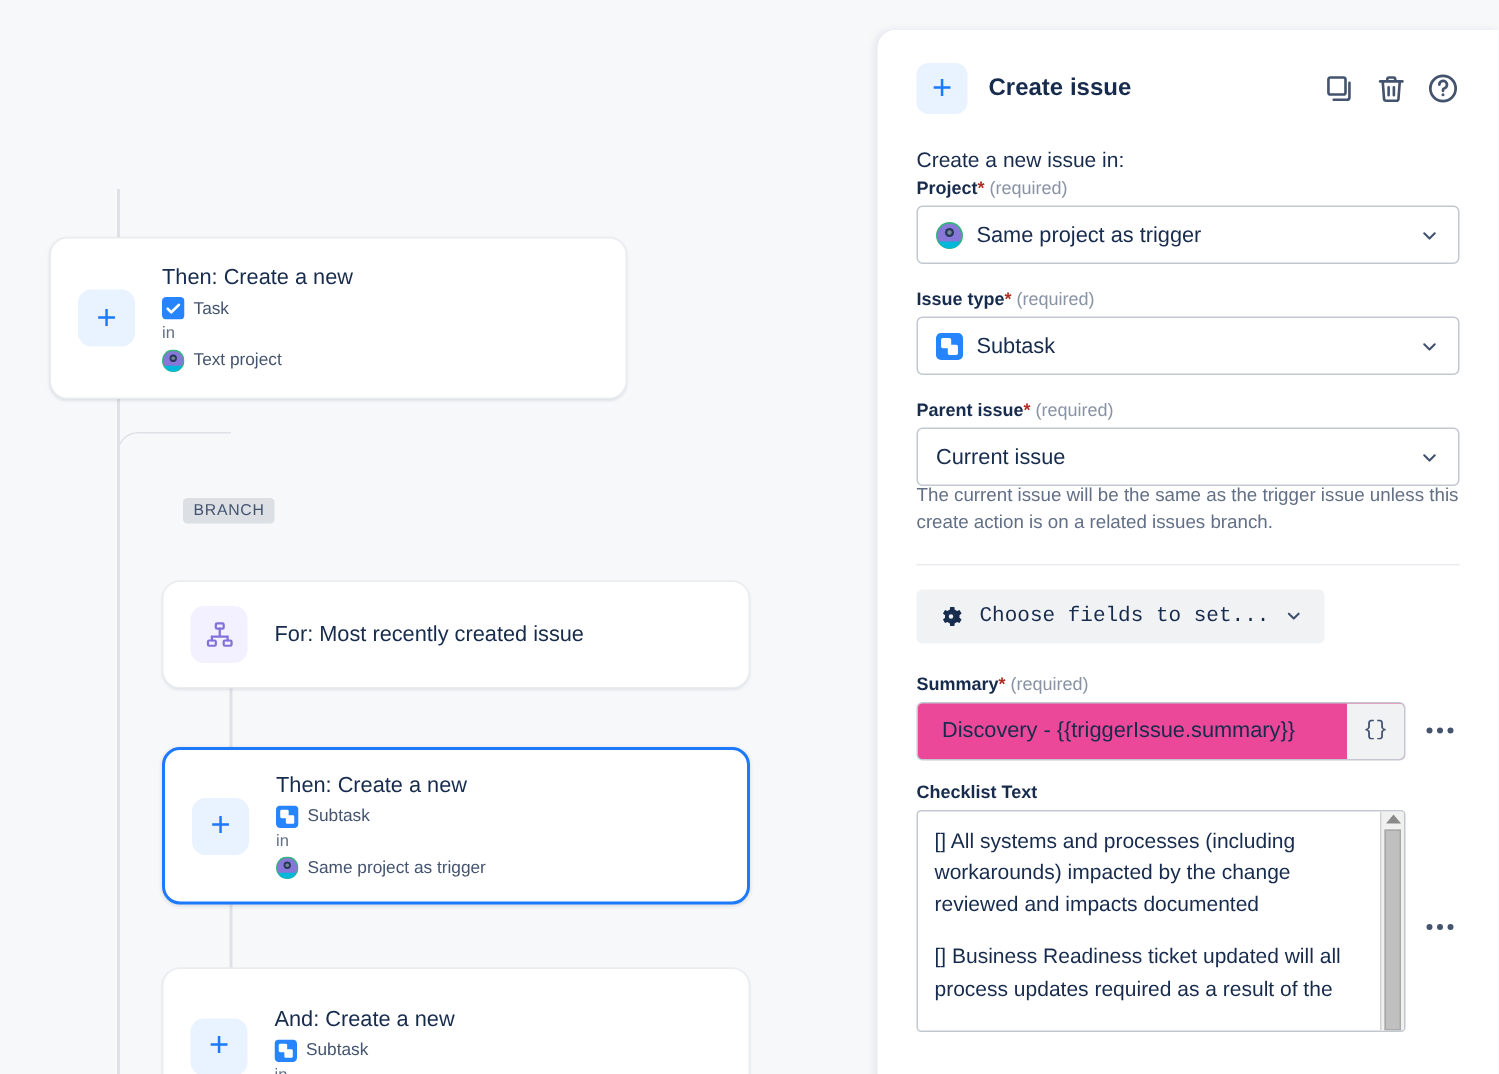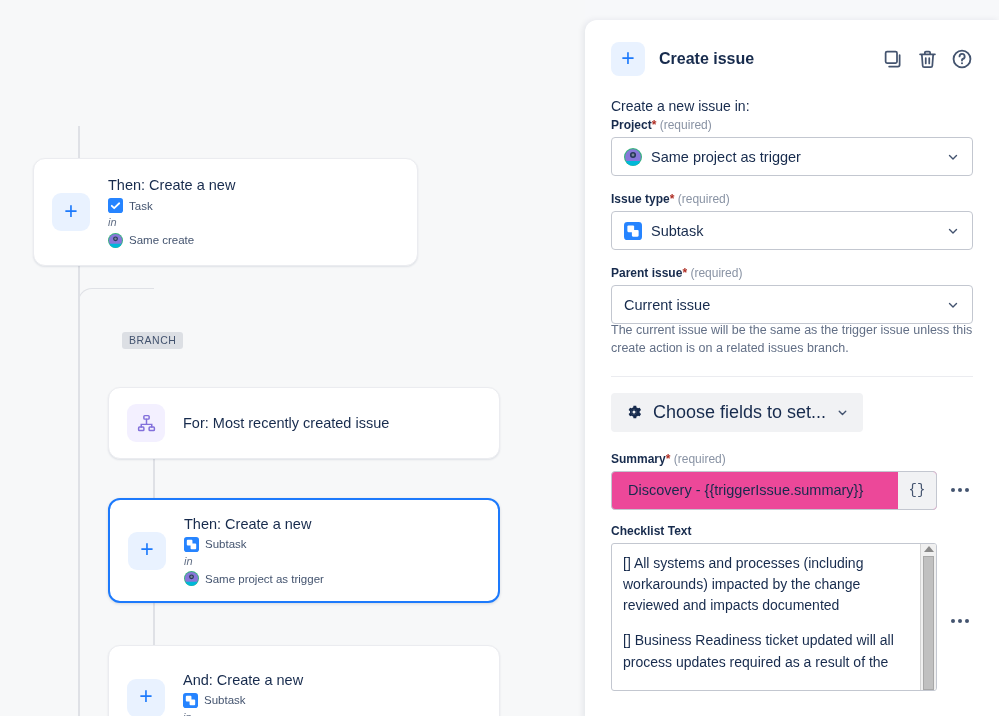--- a/index.html
+++ b/index.html
@@ -78,21 +78,21 @@
     line-height: 1.3;
   }
   .card-sub {
     font-size: 11.5px;
     color: #626f86;
     margin-top: 2px;
     line-height: 1.45;
   }
   .chip-row { display: flex; align-items: center; gap: 6px; margin-top: 3px; }
   .chip-row .chip-text { font-size: 11.5px; color: #44546f; }
-  .in-word { font-size: 11px; color: #626f86; margin-top: 2px; line-height: 1.3; font-style: italic; }
+  .in-word { font-size: 11px; color: #626f86; margin-top: 2px; line-height: 1.3; }
 
   .mini { width: 15px; height: 15px; flex: 0 0 15px; display:block; }
 
   
   #panel {
     position: absolute;
     left: 585px; top: 20px;
     width: 414px; height: 700px;
     background: #ffffff;
     border-top-left-radius: 12px;
@@ -161,21 +161,21 @@
   }
 
   .chooser {
     display: inline-flex; align-items: center; gap: 10px;
     background: #f1f2f4;
     border-radius: 4px;
     padding: 9px 14px;
     cursor: pointer;
     margin-bottom: 20px;
   }
-  .chooser .ch-label { font-size: 18px; color: #172b4d; }
+  .chooser .ch-label { font-size: 14px; color: #172b4d; font-family: Liberation Mono, monospace; }
 
   .input-row { display: flex; align-items: flex-start; gap: 10px; }
   .textinput {
     flex: 1 1 auto;
     height: 39px;
     border: 1px solid #c3c7d0;
     border-radius: 4px;
     display: flex; align-items: center;
     padding-left: 16px;
     background: #ec4899;
@@ -272,21 +272,21 @@
         </div>
         <div class="in-word">in</div>
         <div class="chip-row">
           <svg class="mini" viewBox="0 0 16 16">
             <circle cx="8" cy="8" r="8" fill="#36b37e"></circle>
             <circle cx="8" cy="8" r="7" fill="#8777d9"></circle>
             <path d="M1.6 11.5a7 7 0 0 0 12.8 0z" fill="#00b8d9"></path>
             <circle cx="8" cy="6.2" r="2.6" fill="#253858"></circle>
             <circle cx="8" cy="6.2" r="1.3" fill="#7a869a"></circle>
           </svg>
-          <span class="chip-text">Same create</span>
+          <span class="chip-text">Text project</span>
         </div>
       </div>
     </div>
 
     <div class="card" style="left:108px; top:387px; width:392px; height:72px;">
       <div class="sq-icon sq-purple">
         <svg width="21" height="21" viewBox="0 0 24 24" fill="none" stroke="#8270db" stroke-width="1.7">
           <rect x="9" y="3" width="6" height="4" rx="1"></rect>
           <rect x="3" y="16" width="6" height="4" rx="1"></rect>
           <rect x="15" y="16" width="6" height="4" rx="1"></rect>

